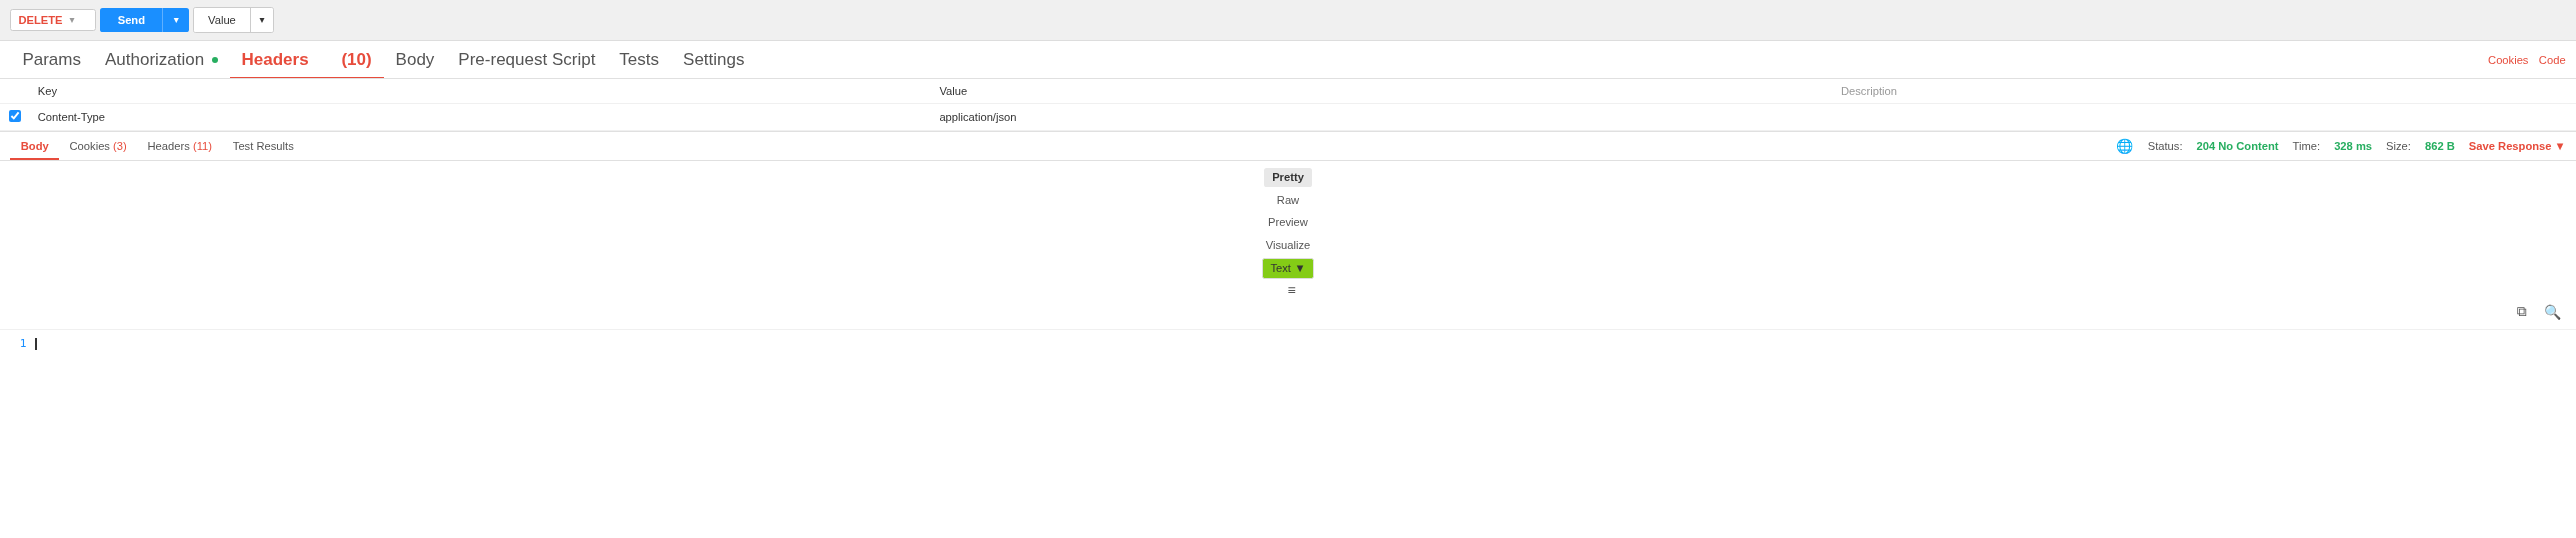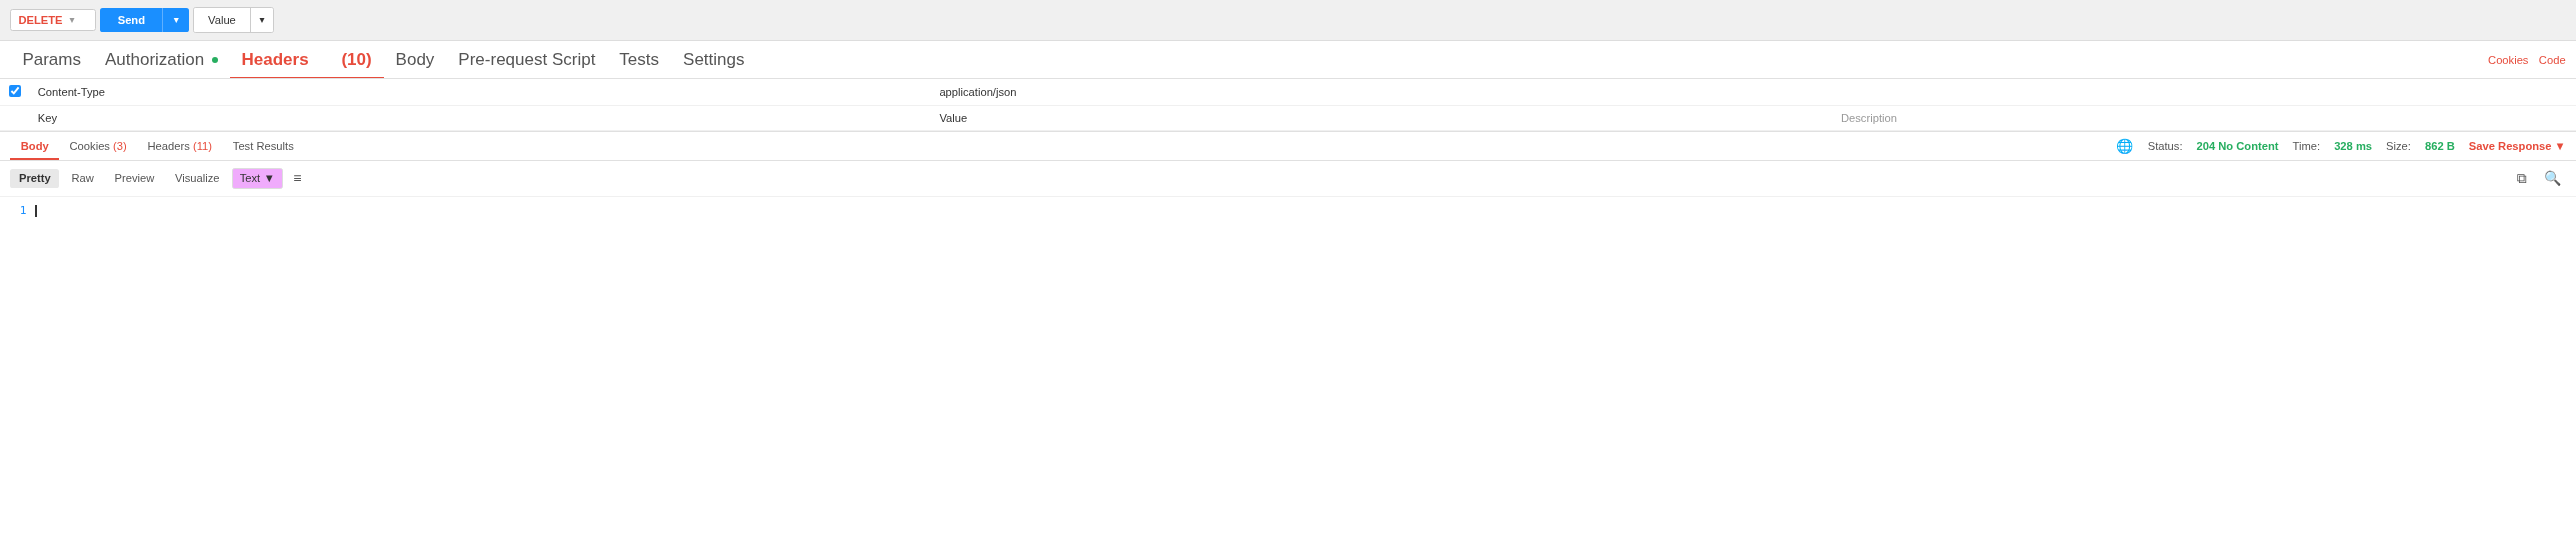--- a/index.html
+++ b/index.html
@@ -281,20 +281,21 @@
       gap: 3px;
     }
 
     
     .format-bar {
       display: flex;
       align-items: center;
       padding: 7px 10.4px;
       gap: 3.5px;
       border-bottom: 0.9px solid #f0f0f0;
+      flex-direction: column;
     }
 
     .fmt-btn {
       padding: 3.5px 8.6px;
       font-size: 11.2px;
       border: none;
       background: transparent;
       color: #555;
       cursor: pointer;
       border-radius: 2.6px;
@@ -308,21 +309,21 @@
 
     .fmt-dropdown {
       display: flex;
       align-items: flex-start;
       border: 0.9px solid #ddd;
       border-radius: 2.6px;
       padding: 3.5px 7px;
       font-size: 11.2px;
       cursor: pointer;
       gap: 3.5px;
-      background: #f0abfc;
+      background: #84cc16;
     }
 
     .wrap-icon {
       margin-left: 7px;
       font-size: 14px;
       color: #555;
       cursor: pointer;
     }
 
     .right-icons {
@@ -416,33 +417,33 @@
     <a>Cookies</a>
     <a>Code</a>
   </div>
 </div>
 
 <table class="headers-table">
   <tbody>
 
 
     <tr>
+      <td class="checkbox-cell"></td>
+      <td class="key-col key-placeholder">Key</td>
+      <td class="val-col key-placeholder">Value</td>
+      <td class="desc-col key-placeholder">Description</td>
+    </tr>
+
+    <tr>
       <td class="checkbox-cell">
         <input type="checkbox" class="cb" checked="" style="">
       </td>
       <td class="key-col">Content-Type</td>
       <td class="val-col">application/json</td>
       <td class="desc-col"></td>
-    </tr>
-
-    <tr>
-      <td class="checkbox-cell"></td>
-      <td class="key-col key-placeholder">Key</td>
-      <td class="val-col key-placeholder">Value</td>
-      <td class="desc-col key-placeholder">Description</td>
     </tr>
   </tbody>
 </table>
 
 <div class="response-tabs-bar">
   <div class="resp-tab active">
     <span>Body</span>
   </div>
   <div class="resp-tab">
     <span>Cookies</span>

